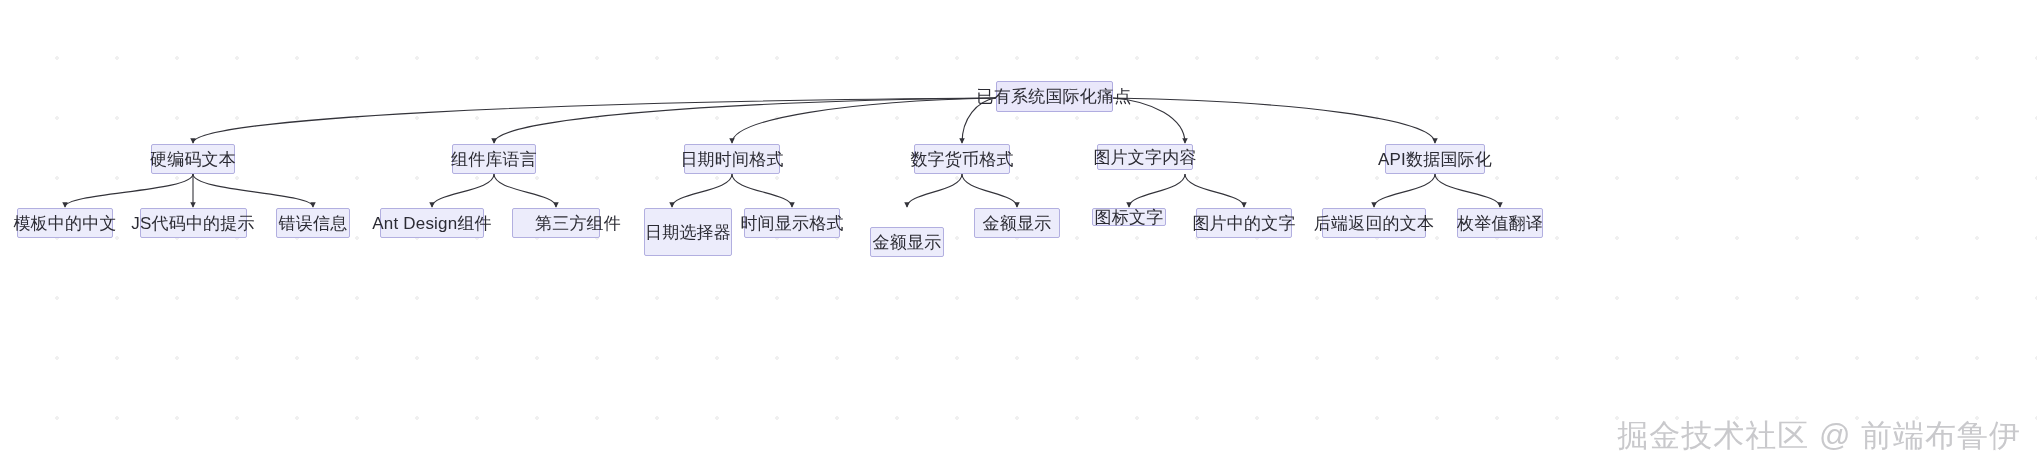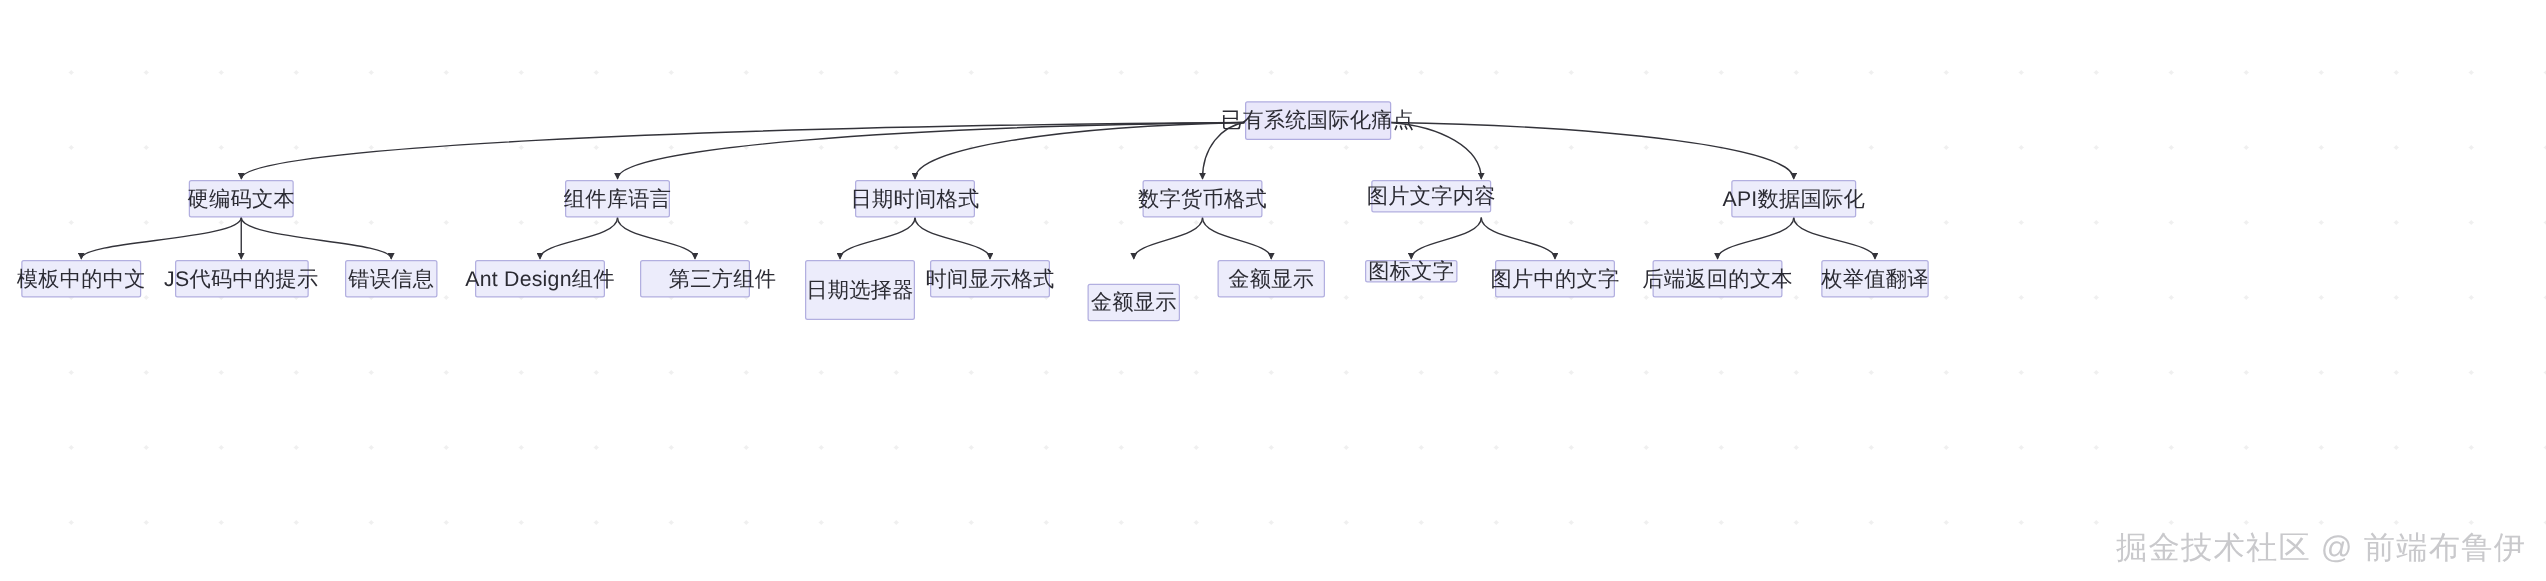--- a/index.html
+++ b/index.html
@@ -44,21 +44,21 @@
     border-color: #b0ace0;
   }
   .node-label {
     display: block;
     transform: translateY(-0.5px);
   }
   #watermark {
     position: absolute;
     right: 16px;
     bottom: 14px;
-    font-size: 25px;
+    font-size: 31px;
     line-height: 1;
     color: #c9c9cc;
     letter-spacing: 1px;
     white-space: nowrap;
     user-select: none;
   }
 </style>
 </head>
 <body>
 

